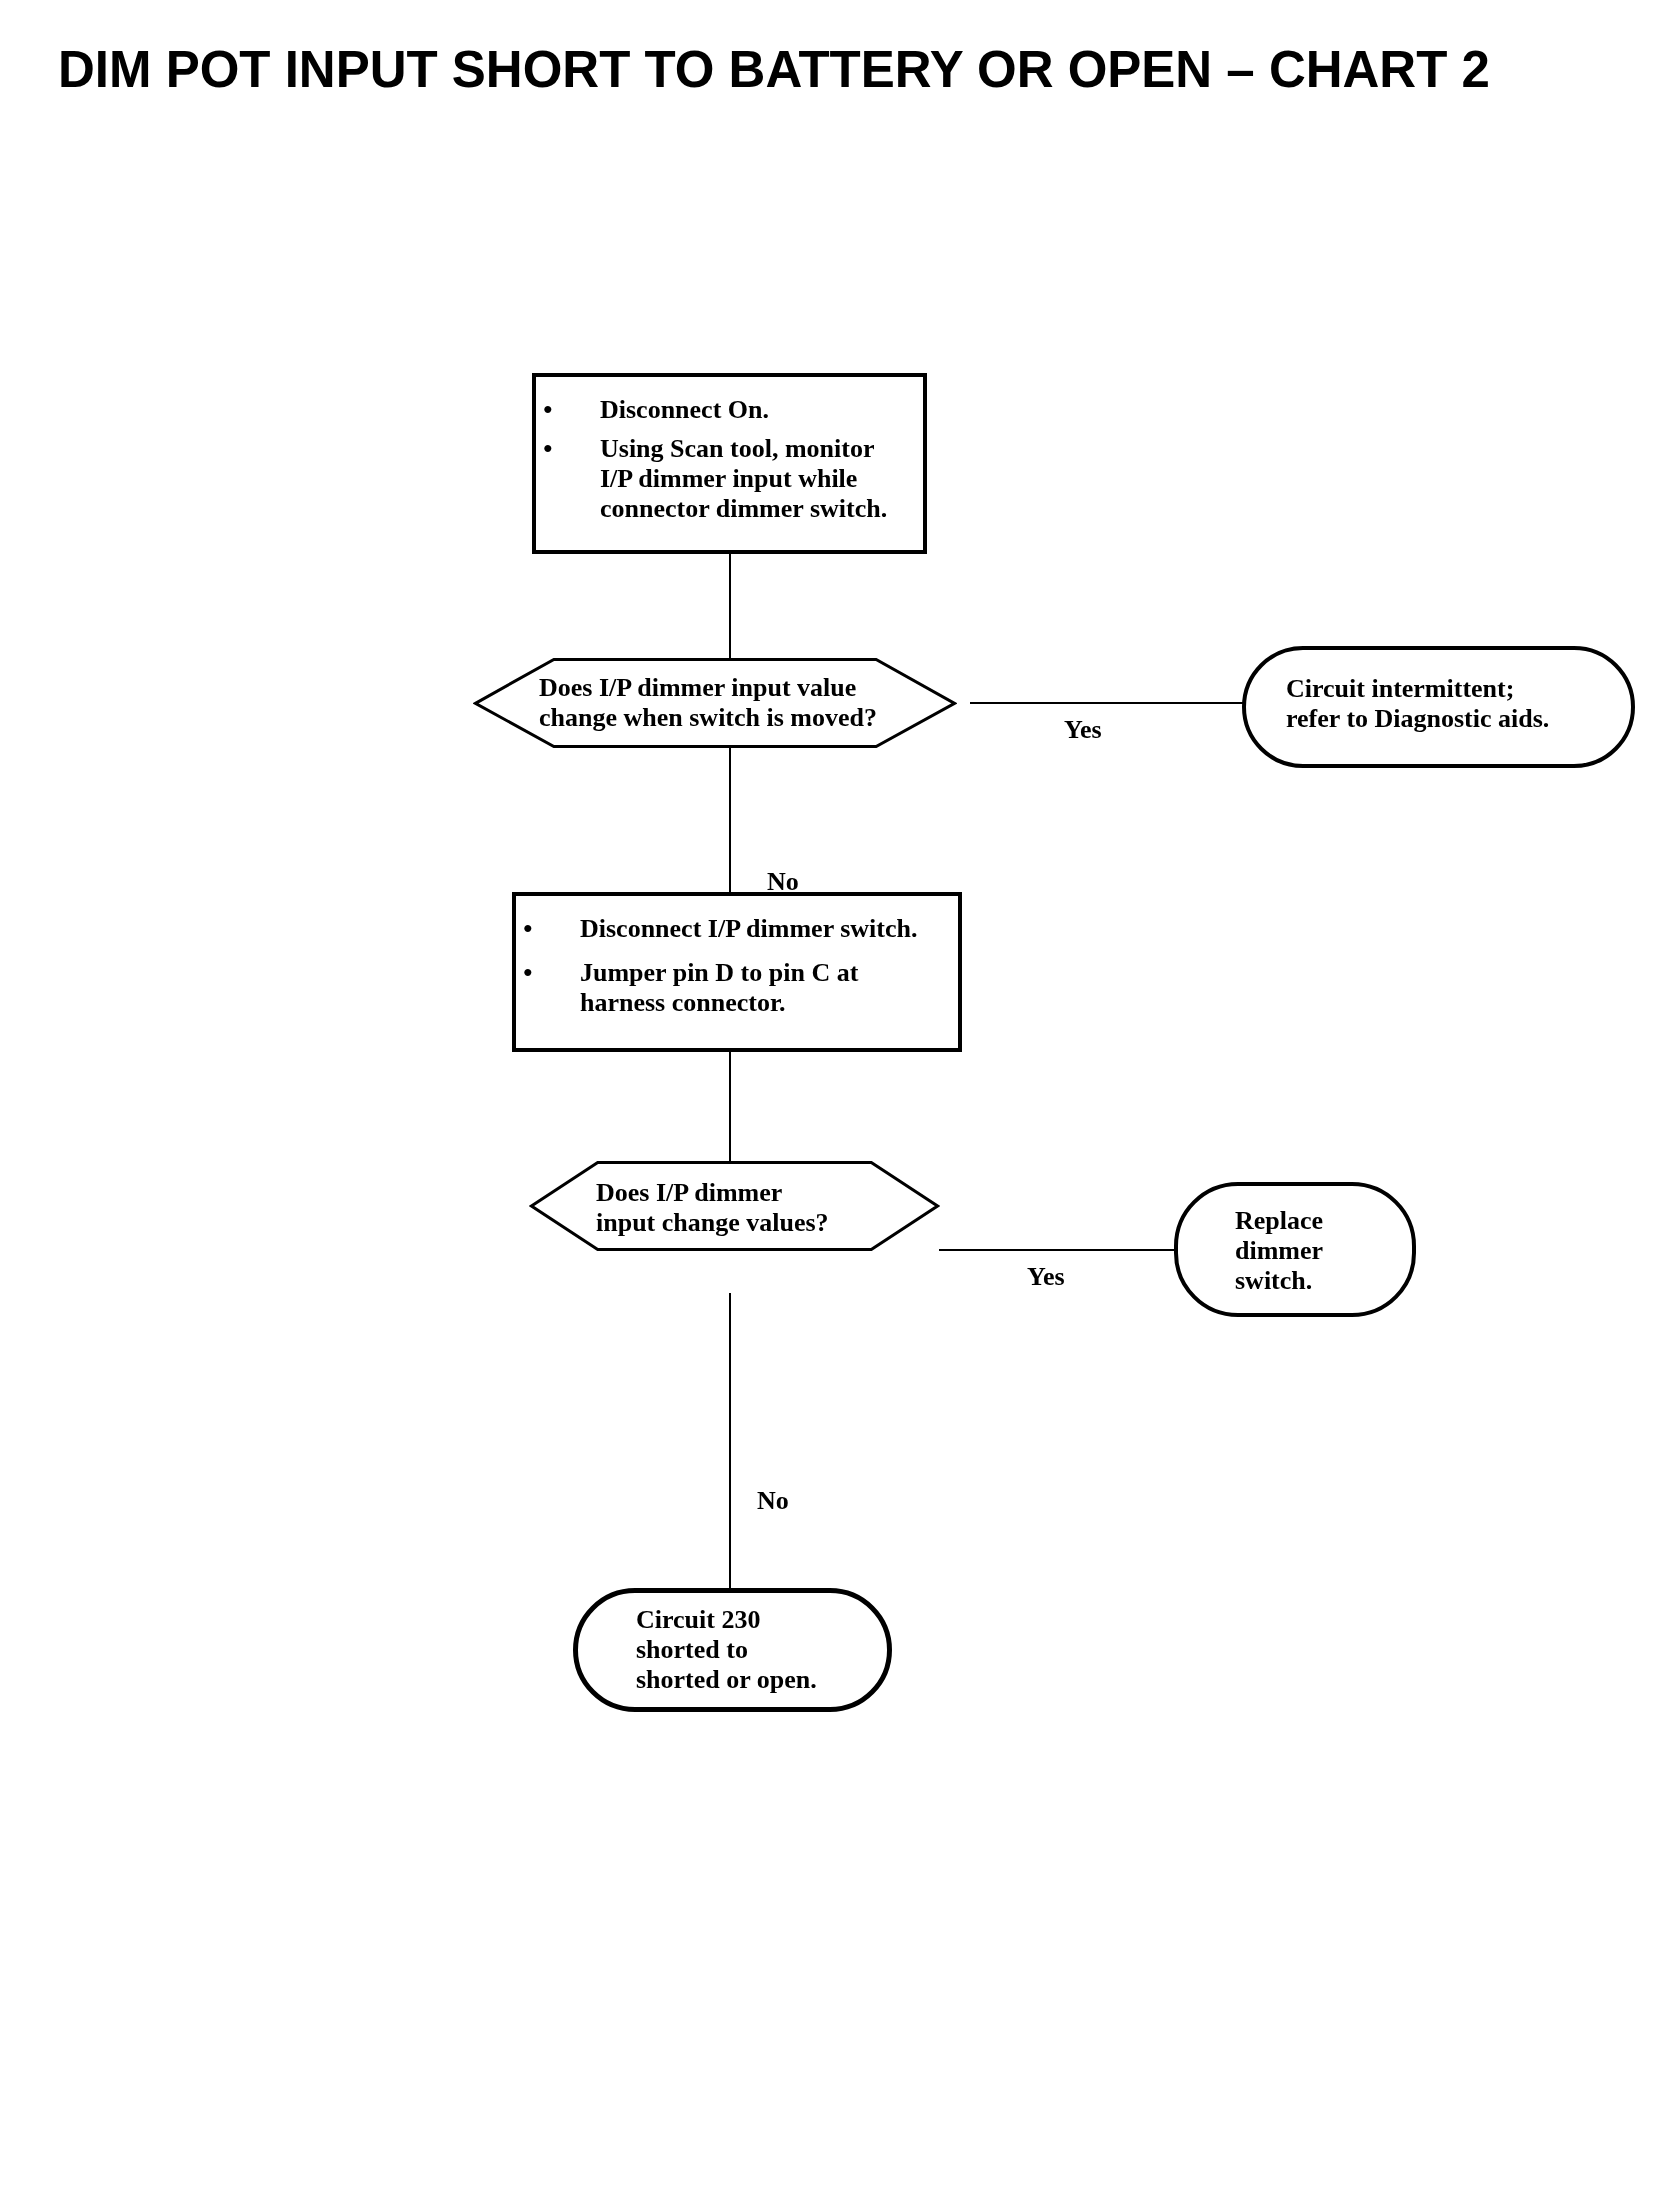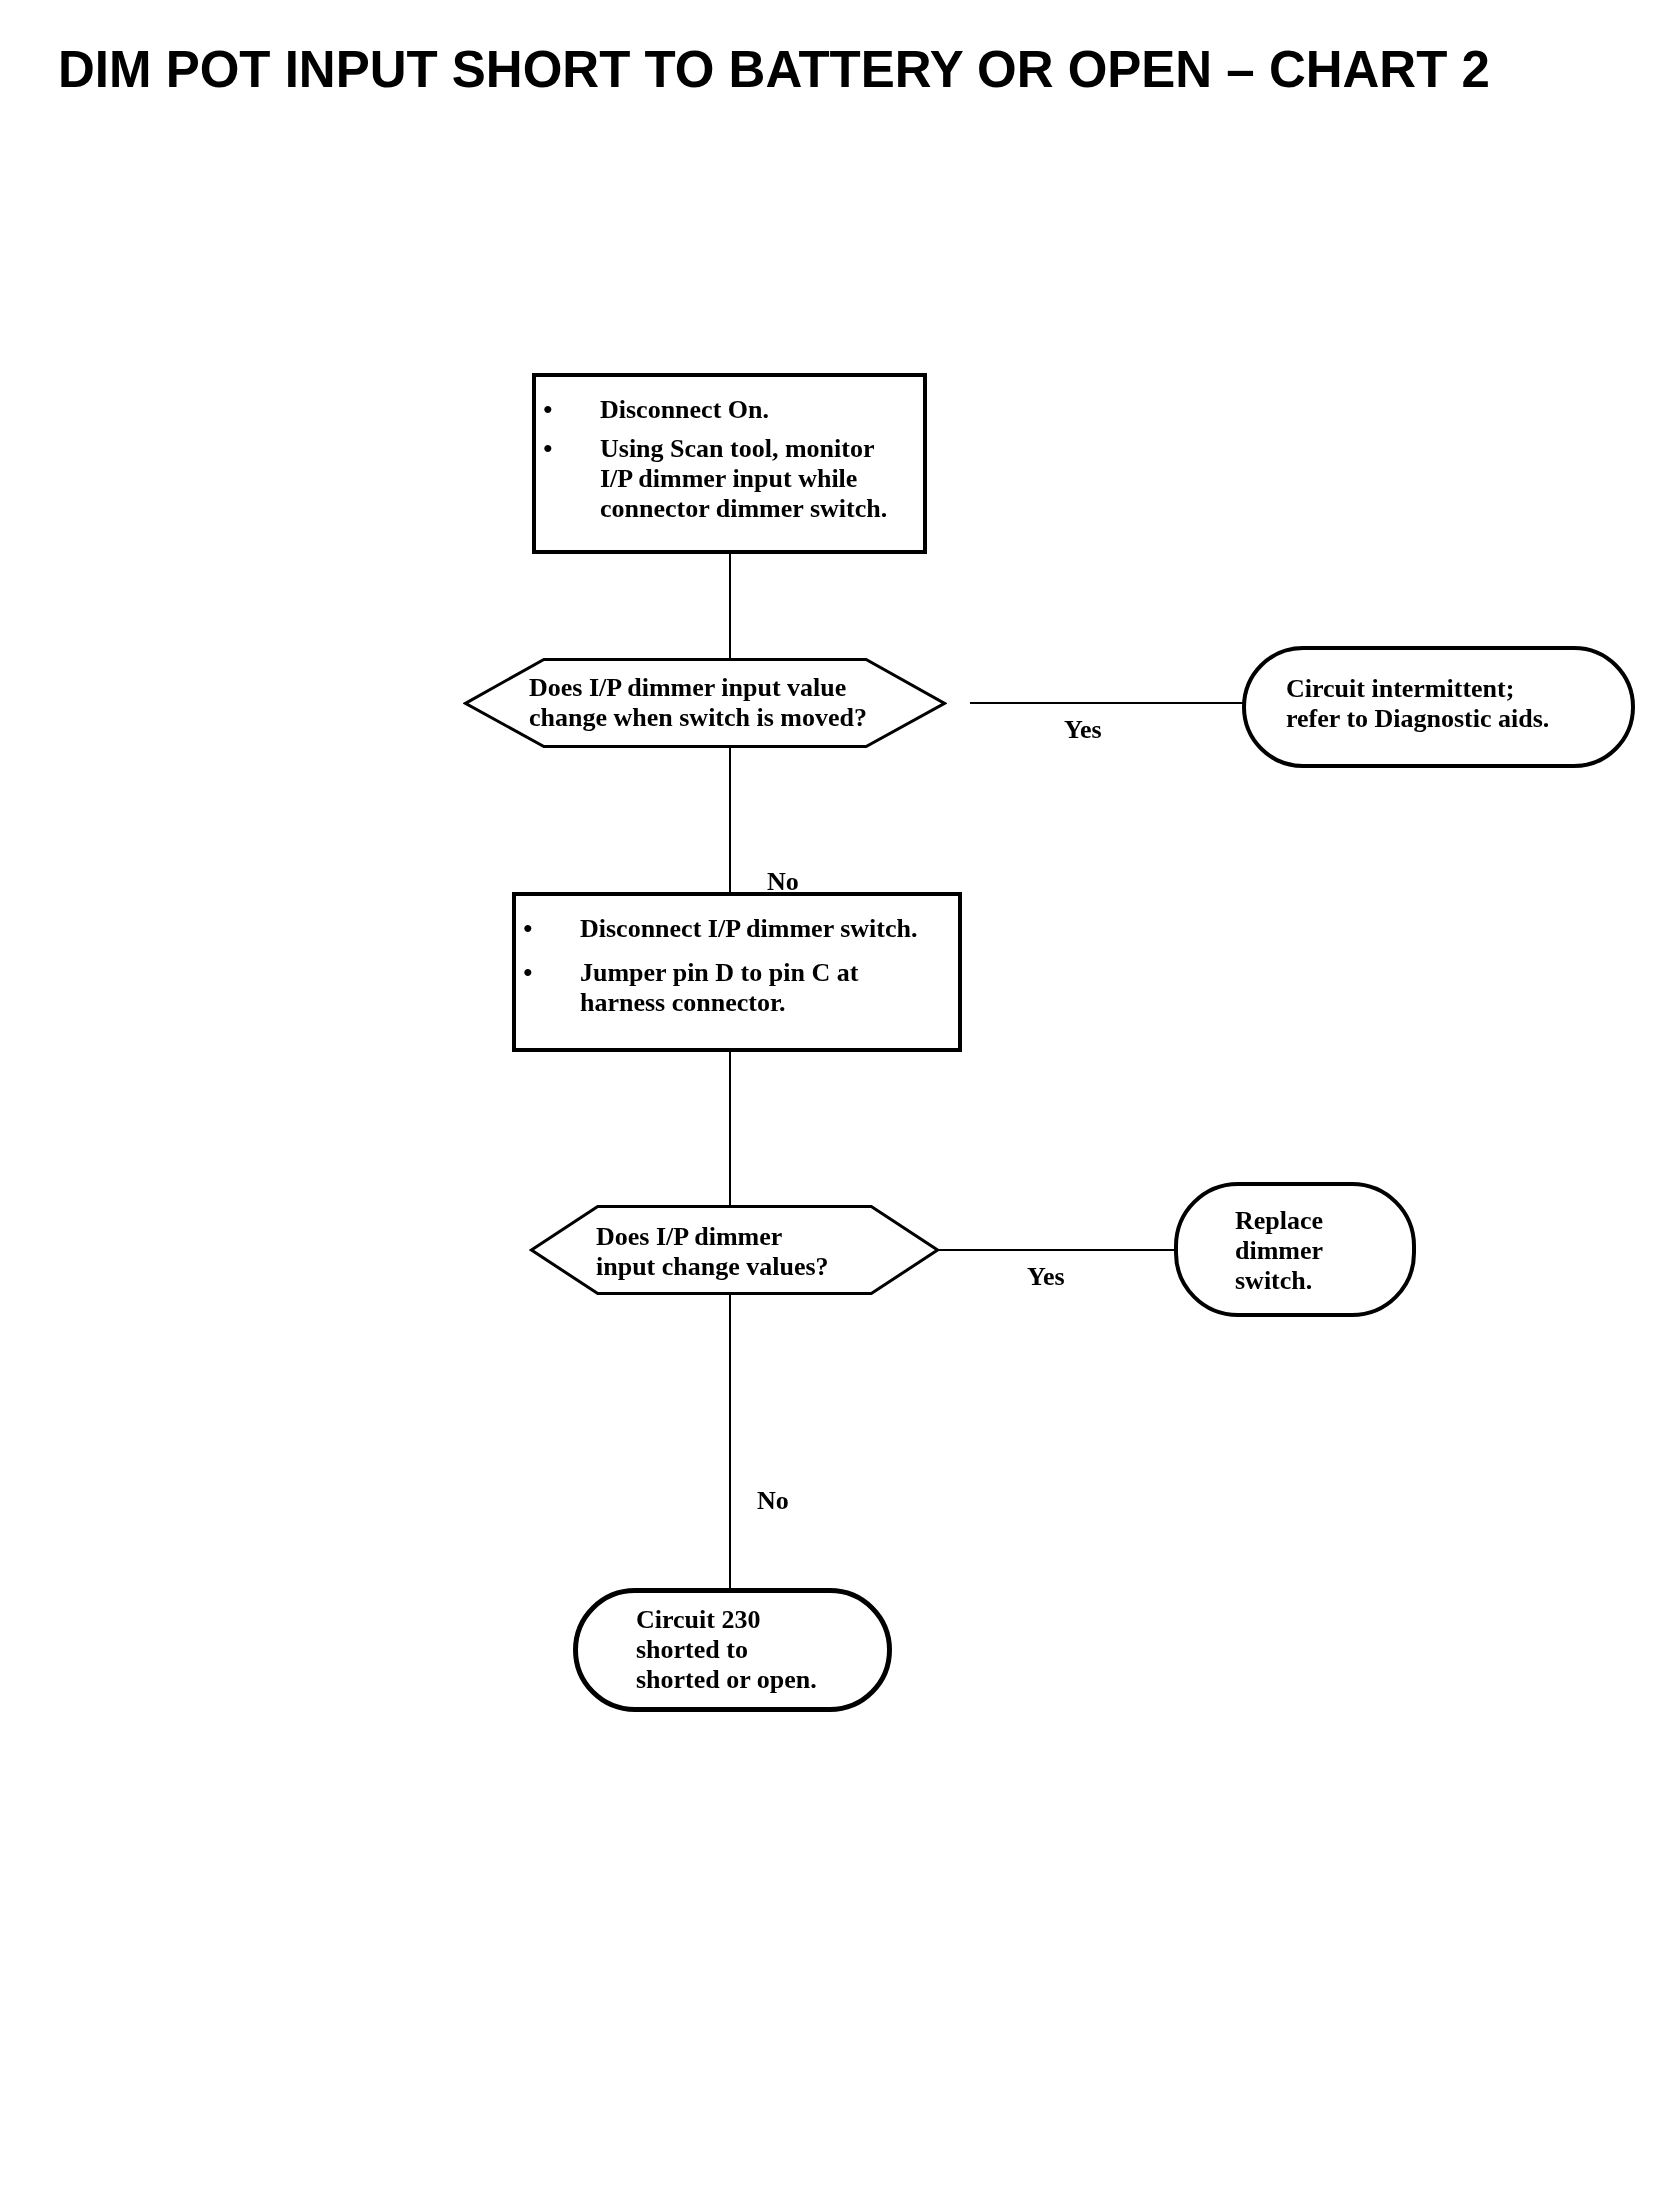--- a/index.html
+++ b/index.html
@@ -76,21 +76,21 @@
     <div class="bullet-item txt" style="margin-top:9px;">
       <span class="bullet-dot">•</span>
       <div>Using Scan tool, monitor</div>
       <div>I/P dimmer input while</div>
       <div>connector dimmer switch.</div>
     </div>
   </div>
 
   <div class="vline" style="left:729px; top:552px; height:107px;"></div>
 
-  <div class="decision" style="left:463px; top:657px; width:484px; height:92px;">
+  <div class="decision" style="left:473px; top:657px; width:484px; height:92px;">
     <svg viewBox="0 0 796 151" preserveAspectRatio="none">
       <polygon points="4,76 133,4 663,4 792,76 663,147 133,147" fill="#ffffff" stroke="#000000" stroke-width="5"></polygon>
     </svg>
     <div class="dtext txt" style="left:66px; top:16.4px;">
       <div>Does I/P dimmer input value</div>
       <div>change when switch is moved?</div>
     </div>
   </div>
 
   <div class="edge-label txt" style="left:1064px; top:667px;">Yes</div>
@@ -111,21 +111,21 @@
     </div>
     <div class="bullet-item txt" style="margin-top:14px;">
       <span class="bullet-dot">•</span>
       <div>Jumper pin D to pin C at</div>
       <div>harness connector.</div>
     </div>
   </div>
 
   <div class="vline" style="left:729px; top:1052px; height:154px;"></div>
 
-  <div class="decision" style="left:529px; top:1204px; width:411px; height:92px;">
+  <div class="decision" style="left:529px; top:1160px; width:411px; height:92px;">
     <svg viewBox="0 0 676 152" preserveAspectRatio="none">
       <polygon points="4,76 113,4 563,4 672,76 563,148 113,148" fill="#ffffff" stroke="#000000" stroke-width="5"></polygon>
     </svg>
     <div class="dtext txt" style="left:67px; top:18px;">
       <div>Does I/P dimmer</div>
       <div>input change values?</div>
     </div>
   </div>
 
   <div class="edge-label txt" style="left:1027px; top:1214px;">Yes</div>

